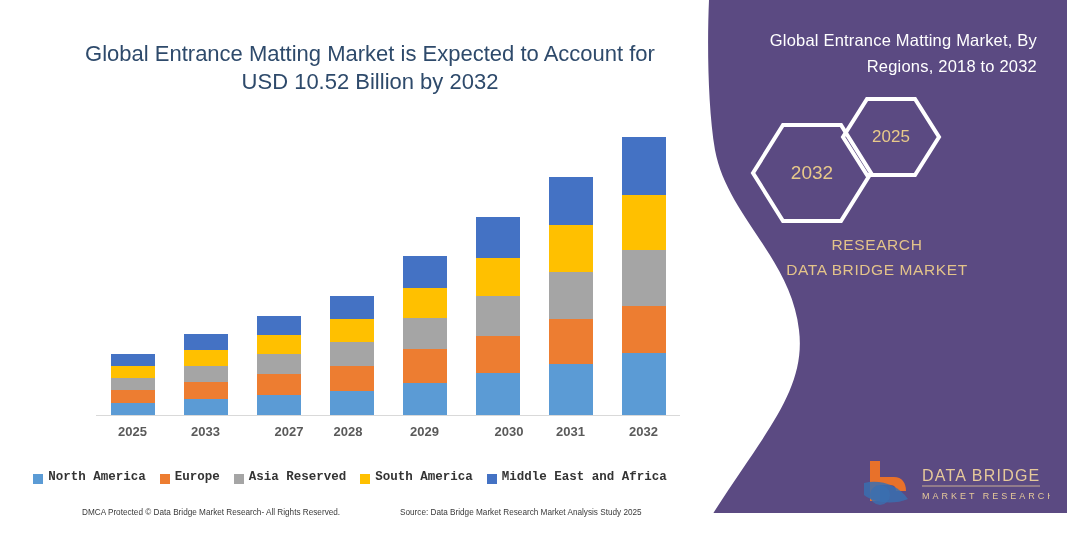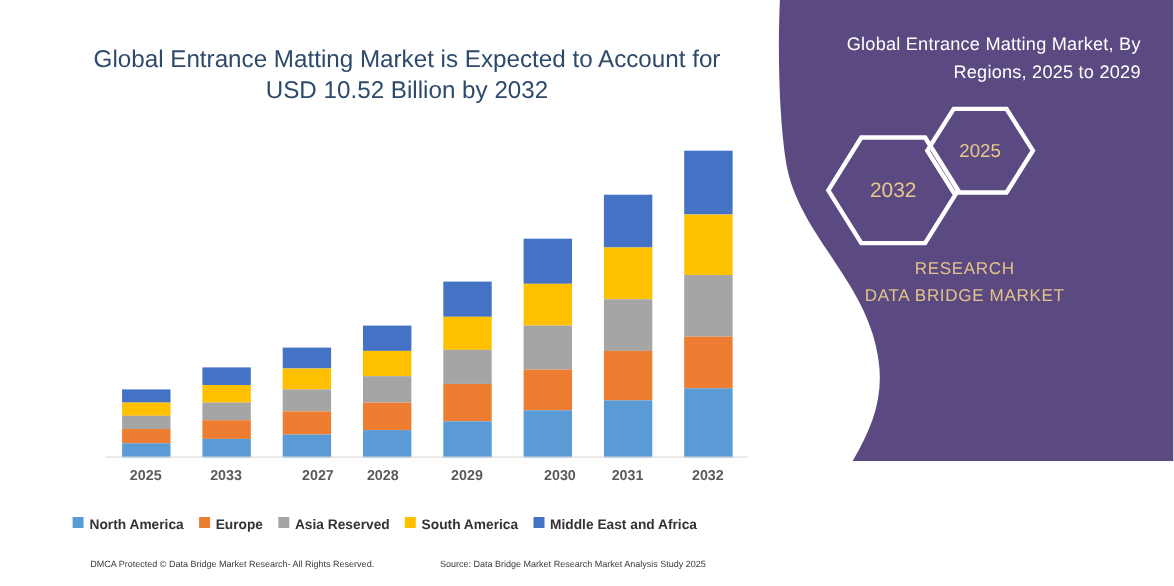--- a/index.html
+++ b/index.html
@@ -4,21 +4,21 @@
 <style>
   html,body{margin:0;padding:0;}
   body{
     width:1067px;height:533px;background:#ffffff;overflow:hidden;
     font-family:"Liberation Sans",sans-serif;position:relative;
   }
   #root{position:absolute;inset:0;background:#fff;}
 
   
   .right-panel{
-    position:absolute;top:0;right:0;width:380px;height:419px;overflow:hidden;
+    position:absolute;top:0;right:0;width:380px;height:513px;overflow:hidden;
   }
   .right-panel svg.bg{position:absolute;top:0;left:0;}
   .panel-title{
     position:absolute;top:27px;left:40px;width:310px;
     text-align:right;color:#ffffff;font-size:16.5px;line-height:26px;
     font-family:"Liberation Sans",sans-serif;letter-spacing:.2px;
   }
   .hex-wrap{position:absolute;top:95px;left:0;width:380px;height:200px;}
   .hex-label{
     fill:#e8c98a;font-size:19px;font-family:"Liberation Sans",sans-serif;
@@ -48,21 +48,21 @@
   .seg{width:100%;}
   .xlabels{position:absolute;left:96px;top:424px;width:584px;height:22px;}
   .xlab{
     position:absolute;width:60px;text-align:center;color:#5a5a5a;
     font-size:13px;font-weight:bold;
   }
   .legend{
     position:absolute;left:0;top:470px;width:700px;
     display:flex;justify-content:center;align-items:center;gap:14px;
   }
-  .legend-item{display:flex;align-items:flex-start;gap:5px;}
+  .legend-item{display:flex;align-items:flex-end;gap:5px;font-family:Liberation Mono, monospace;}
   .legend-swatch{width:10px;height:10px;display:inline-block;}
   .legend-text{font-size:12.5px;font-weight:bold;color:#333;white-space:nowrap;}
 
   .footer{position:absolute;left:0;top:508px;width:700px;height:20px;}
   .footer-left{position:absolute;left:82px;top:0;font-size:8.2px;color:#3a3a3a;}
   .footer-right{position:absolute;left:400px;top:0;font-size:8.2px;color:#3a3a3a;}
 </style>
 </head>
 <body>
 
@@ -174,21 +174,21 @@
   <div class="right-panel">
     <svg class="bg" width="380" height="533" viewBox="0 0 380 533">
       <path d="M 22 0 L 380 0 L 380 533 L 14 533
                C 70 440, 120 395, 112 330
                C 104 258, 40 215, 28 150
                C 21 108, 20 45, 22 0 Z" fill="#5b4a82"></path>
     </svg>
 
     <div class="panel-title">
       <div>Global Entrance Matting Market, By</div>
-      <div>Regions, 2025 to 2029</div>
+      <div>Regions, 2018 to 2032</div>
     </div>
 
     <div class="hex-wrap">
       <svg width="380" height="200" viewBox="0 0 380 200">
 
         <g>
           <polygon points="66,78 96,30 154,30 184,78 154,126 96,126" fill="none" stroke="#ffffff" stroke-width="4"></polygon>
           <text class="hex-label" x="125" y="79">2032</text>
         </g>
 

